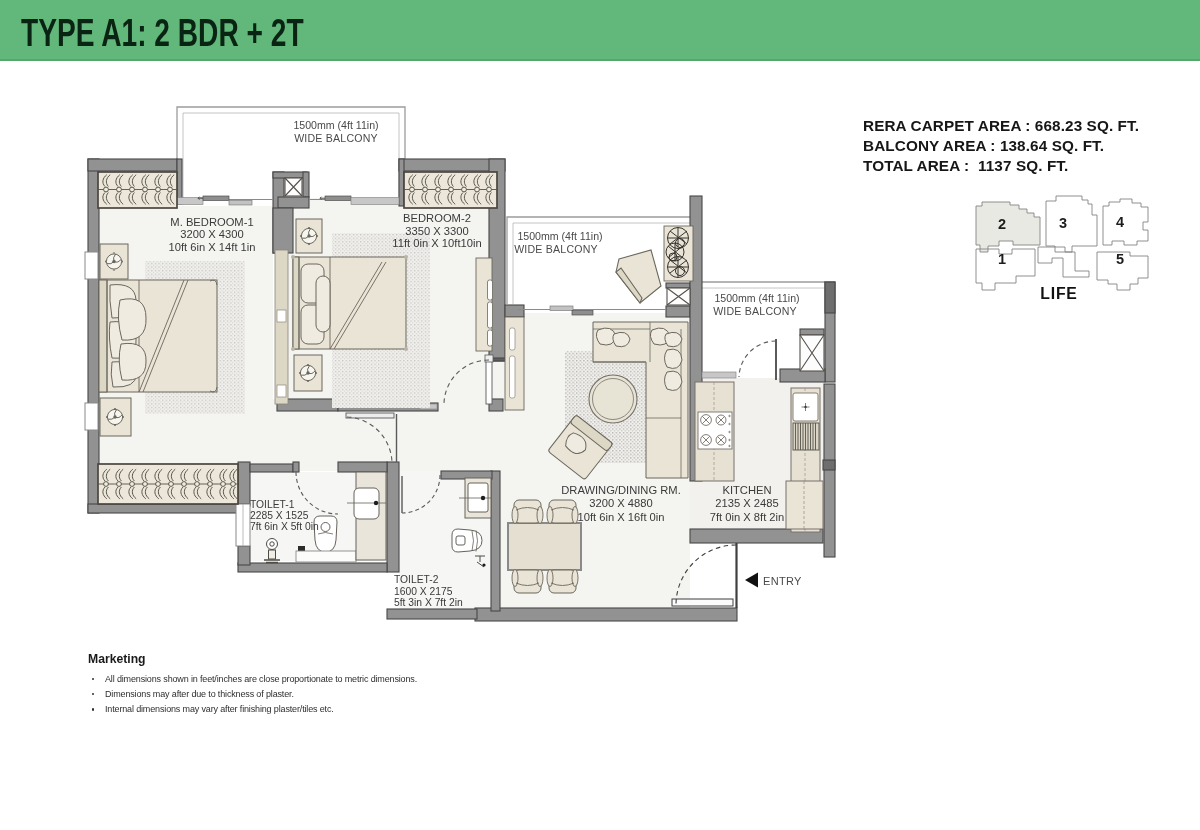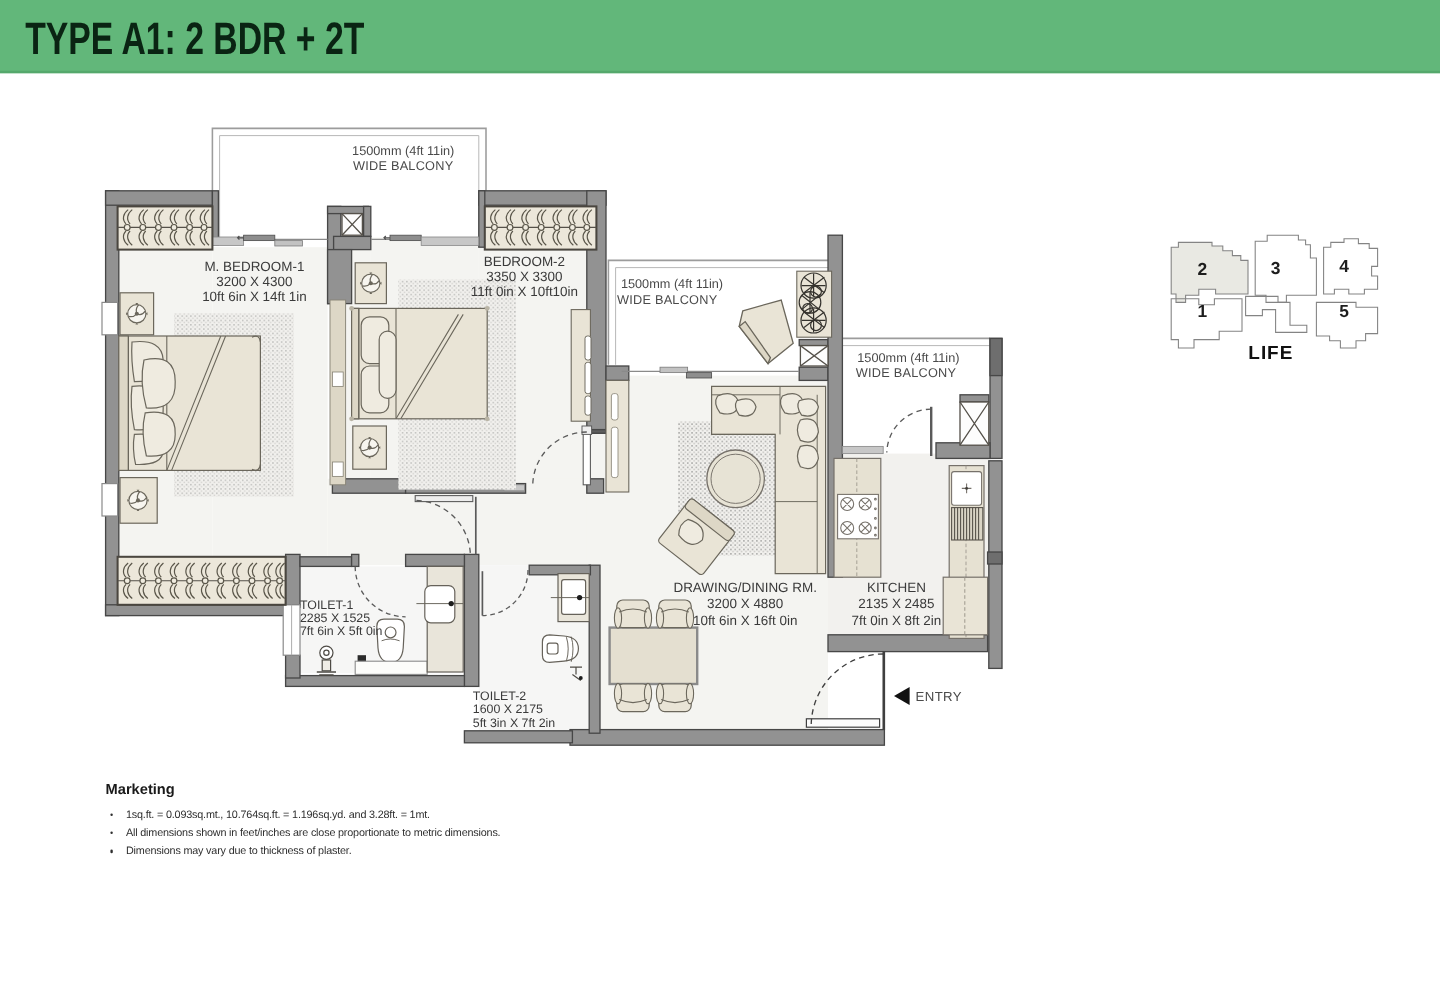--- a/index.html
+++ b/index.html
@@ -15,20 +15,23 @@
 .microtext{position:absolute;left:880px;top:822px;font-size:5.6px;color:#c9c9c9;letter-spacing:0.35px;white-space:nowrap;}
 </style>
 </head>
 <body>
 <div class="page">
 
 <div class="hdr"></div>
 
 <div class="title">TYPE A1: 2 BDR + 2T</div>
 
+<div class="rera">RERA CARPET AREA : 668.23 SQ. FT.
+BALCONY AREA : 138.64 SQ. FT.
+TOTAL AREA :  1137 SQ. FT.</div>
 
 <svg width="1200" height="830" viewBox="0 0 1200 830" style="position:absolute;left:0;top:0" fill="none">
 <defs>
 <pattern id="dotsL" width="3.6" height="3.6" patternUnits="userSpaceOnUse">
   <rect width="3.6" height="3.6" fill="#f1f0ed"></rect>
   <rect x="0" y="0" width="1.3" height="1.3" fill="#c2c2c0"></rect>
   <rect x="1.8" y="1.8" width="1.2" height="1.2" fill="#d4d3d0"></rect>
 </pattern>
 <pattern id="dots" width="3.6" height="3.6" patternUnits="userSpaceOnUse">
   <rect width="3.6" height="3.6" fill="#f2f1ee"></rect>
@@ -565,20 +568,20 @@
 <text x="1120" y="264">5</text>
 </g>
 
 <text x="1059" y="299" font-size="15.8" font-weight="bold" fill="#111111" text-anchor="middle" letter-spacing="0.8">LIFE</text>
 </g>
 </svg>
 
 <div class="disc">
 <b>Marketing</b>
 <ul>
-<li>1sq.ft. = 0.093sq.mt., 10.764sq.ft. = 1.196sq.yd. and 3.28ft. = 1mt.</li>
 <li>All dimensions shown in feet/inches are close proportionate to metric dimensions.</li>
-<li>Dimensions may vary due to thickness of plaster.</li>
+<li>Dimensions may after due to thickness of plaster.</li>
+<li>Internal dimensions may vary after finishing plaster/tiles etc.</li>
 </ul>
 </div>
 
 <div class="microtext">Artistic impression only. Not an actual site photograph. All specifications are indicative and subject to change.</div>
 </div>
 
 </body></html>

